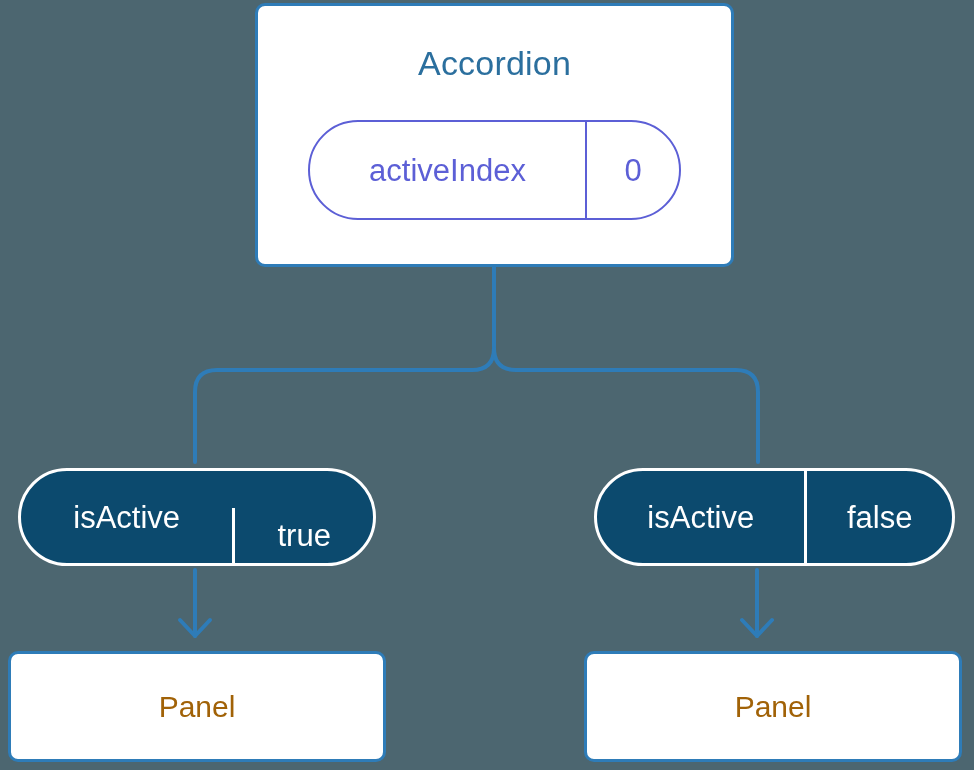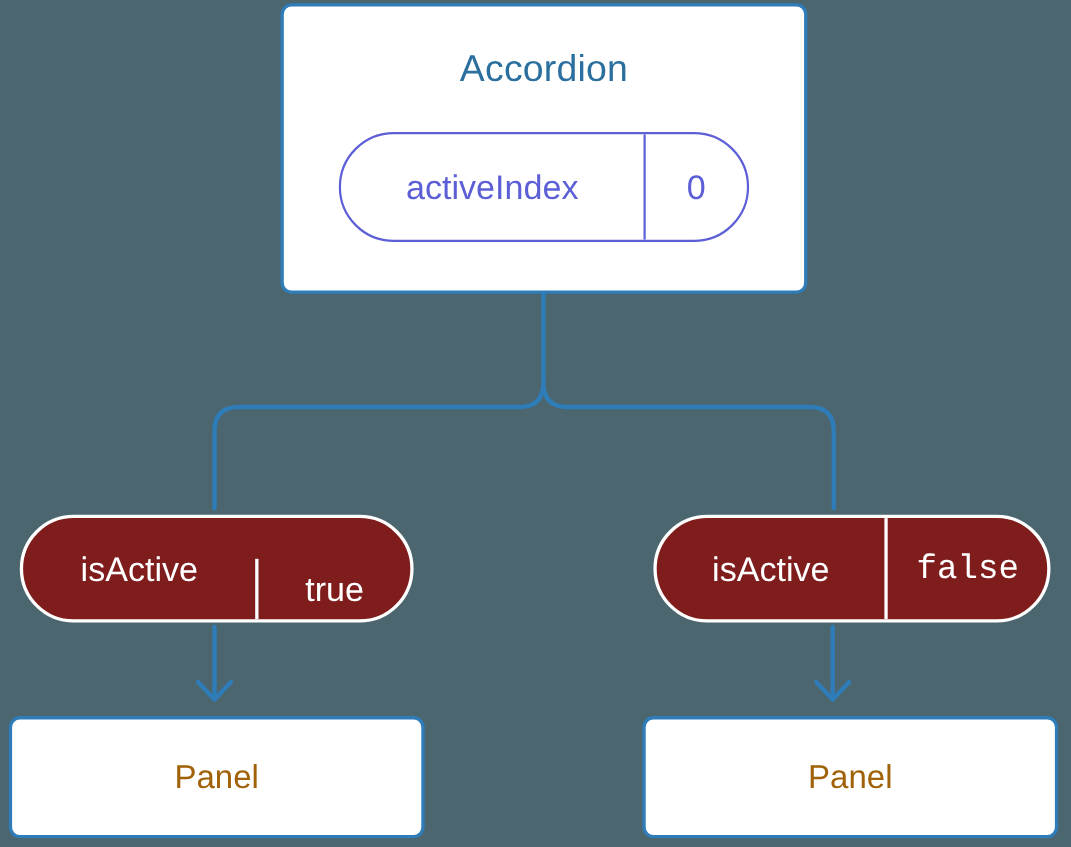--- a/index.html
+++ b/index.html
@@ -104,21 +104,21 @@
   .pill.outlined .pill-val {
     color: #5c5fd6;
     font-size: 31px;
   }
   .pill.outlined .pill-val {
     border-left: 2px solid #5c5fd6;
   }
 
   
   .pill.filled {
-    background: #7f1d1d;
+    background: #0c4a6e;
     border: 3px solid #ffffff;
   }
   .pill.filled .pill-key,
   .pill.filled .pill-val {
     color: #ffffff;
     font-size: 31px;
   }
   .pill.filled .pill-val {
     border-left: 3px solid #ffffff;
   }
@@ -142,21 +142,21 @@
   #pill-is-active-left .pill-key { width: 215px; }
   #pill-is-active-left .pill-val { width: 143px; margin-top: 37px; }
 
   #pill-is-active-right {
     left: 594px;
     top: 468px;
     width: 361px;
     height: 98px;
   }
   #pill-is-active-right .pill-key { width: 211px; }
-  #pill-is-active-right .pill-val { width: 150px; font-family: Liberation Mono, monospace; }
+  #pill-is-active-right .pill-val { width: 150px; }
 </style>
 </head>
 <body style="background: rgb(76, 102, 112);">
 
 <div id="stage">
 
   <svg id="connectors" viewBox="0 0 974 770" width="974" height="770" xmlns="http://www.w3.org/2000/svg">
 
     <path d="M494 267 L494 348" fill="none" stroke="#2e7cb8" stroke-width="4" stroke-linecap="round"></path>
 

